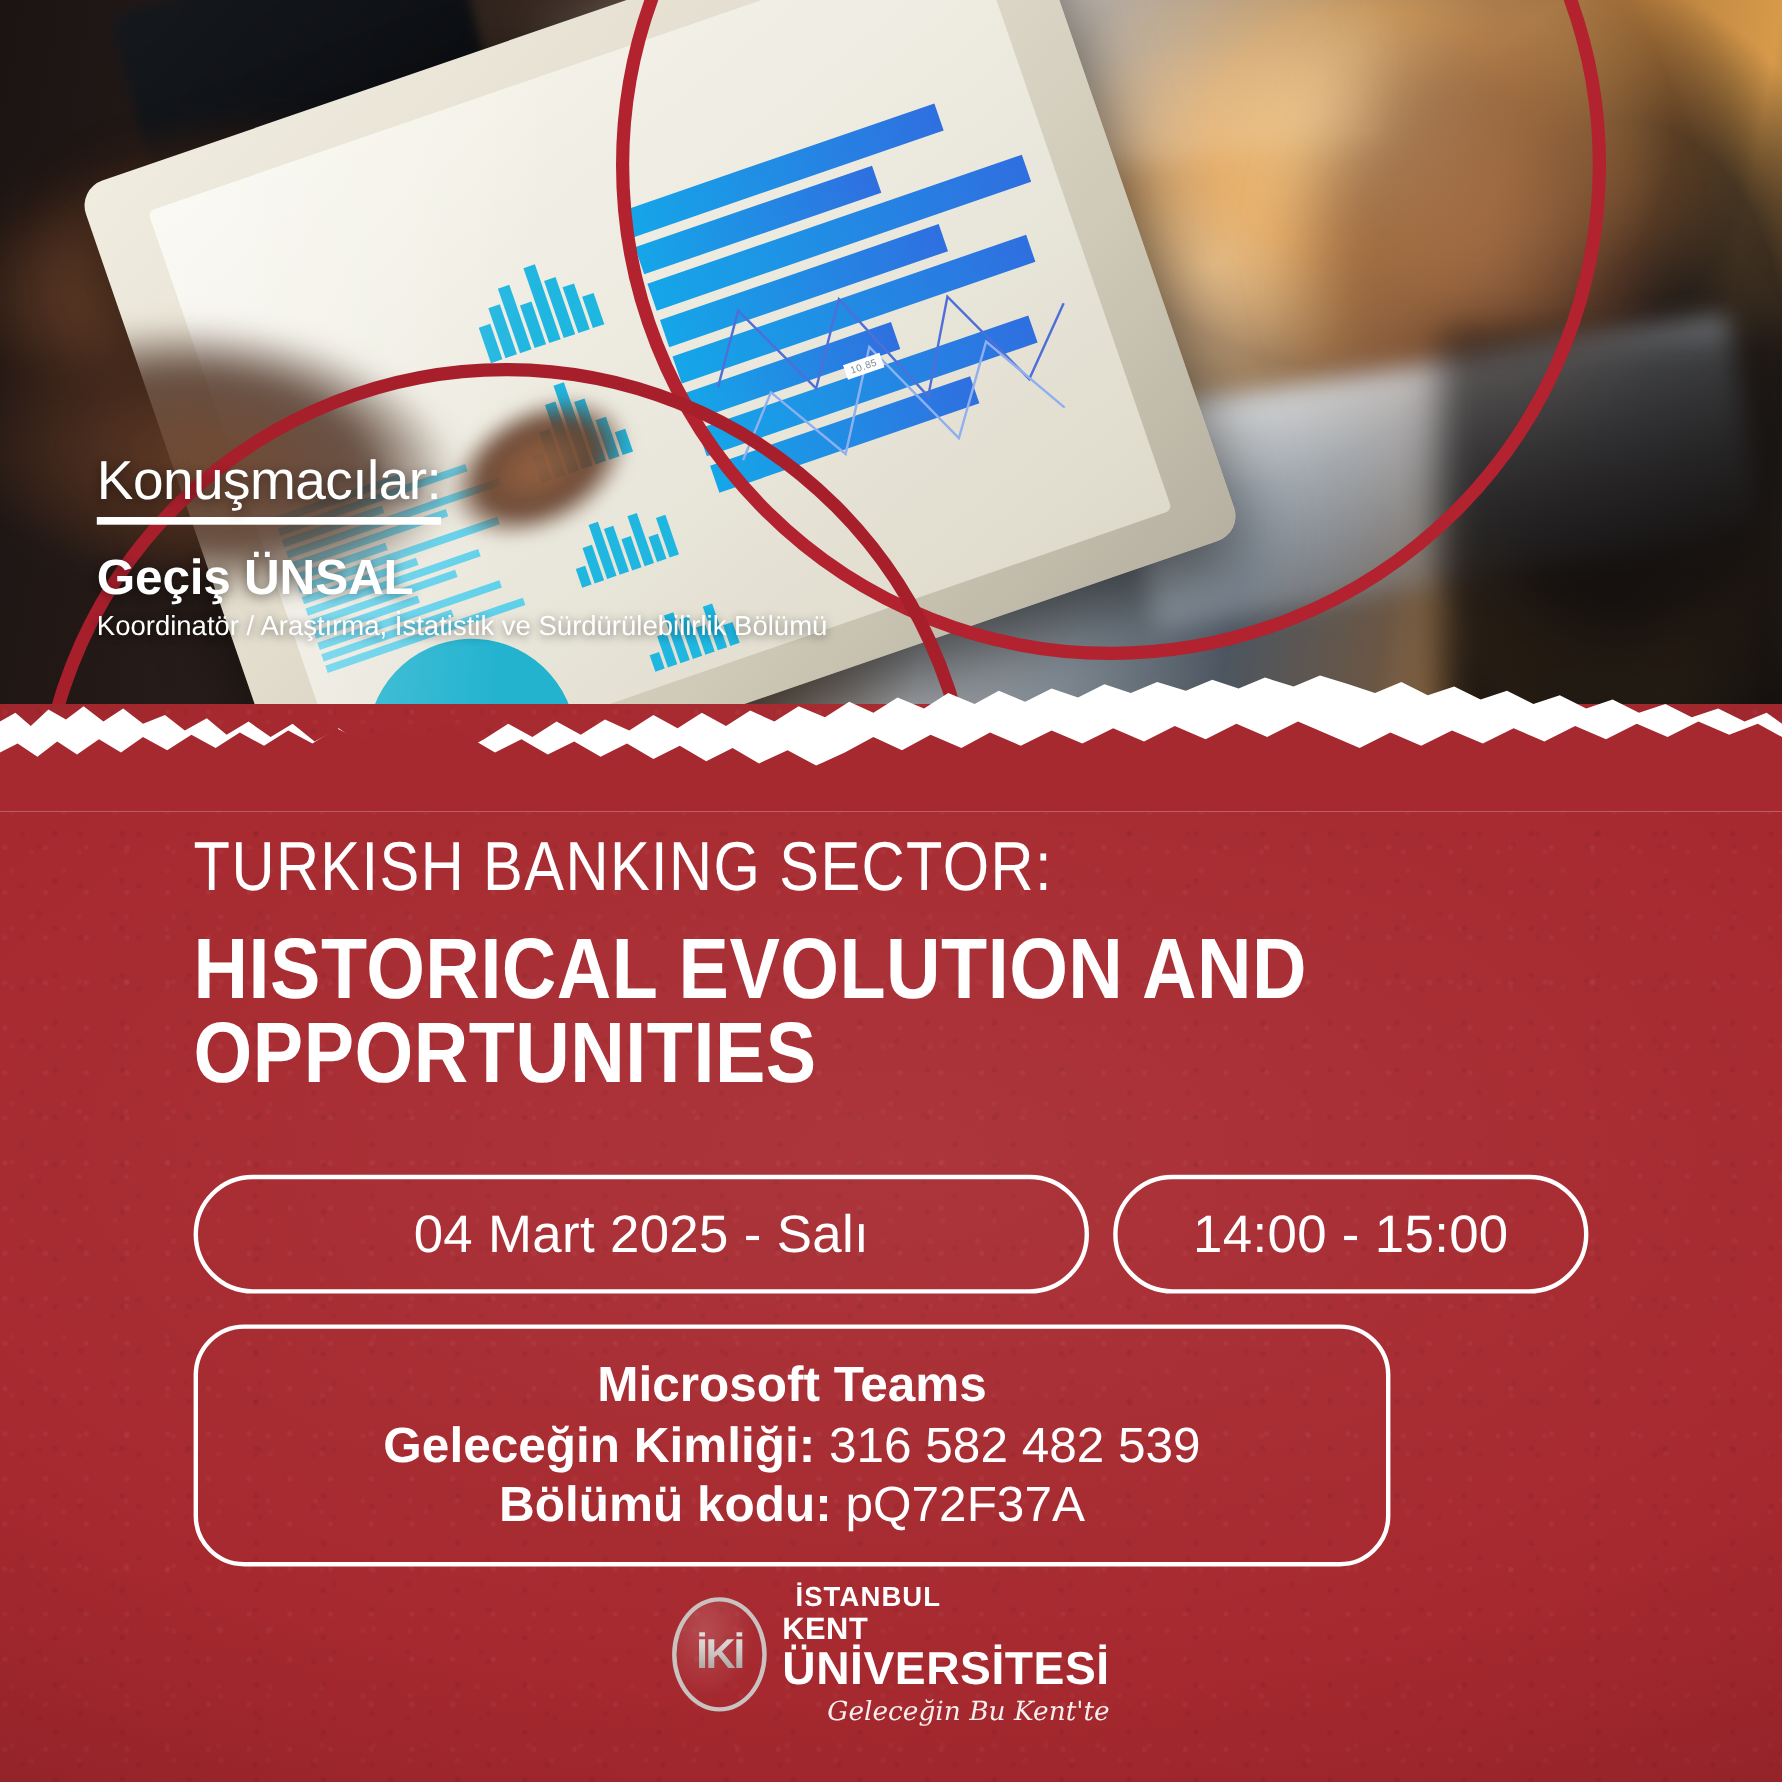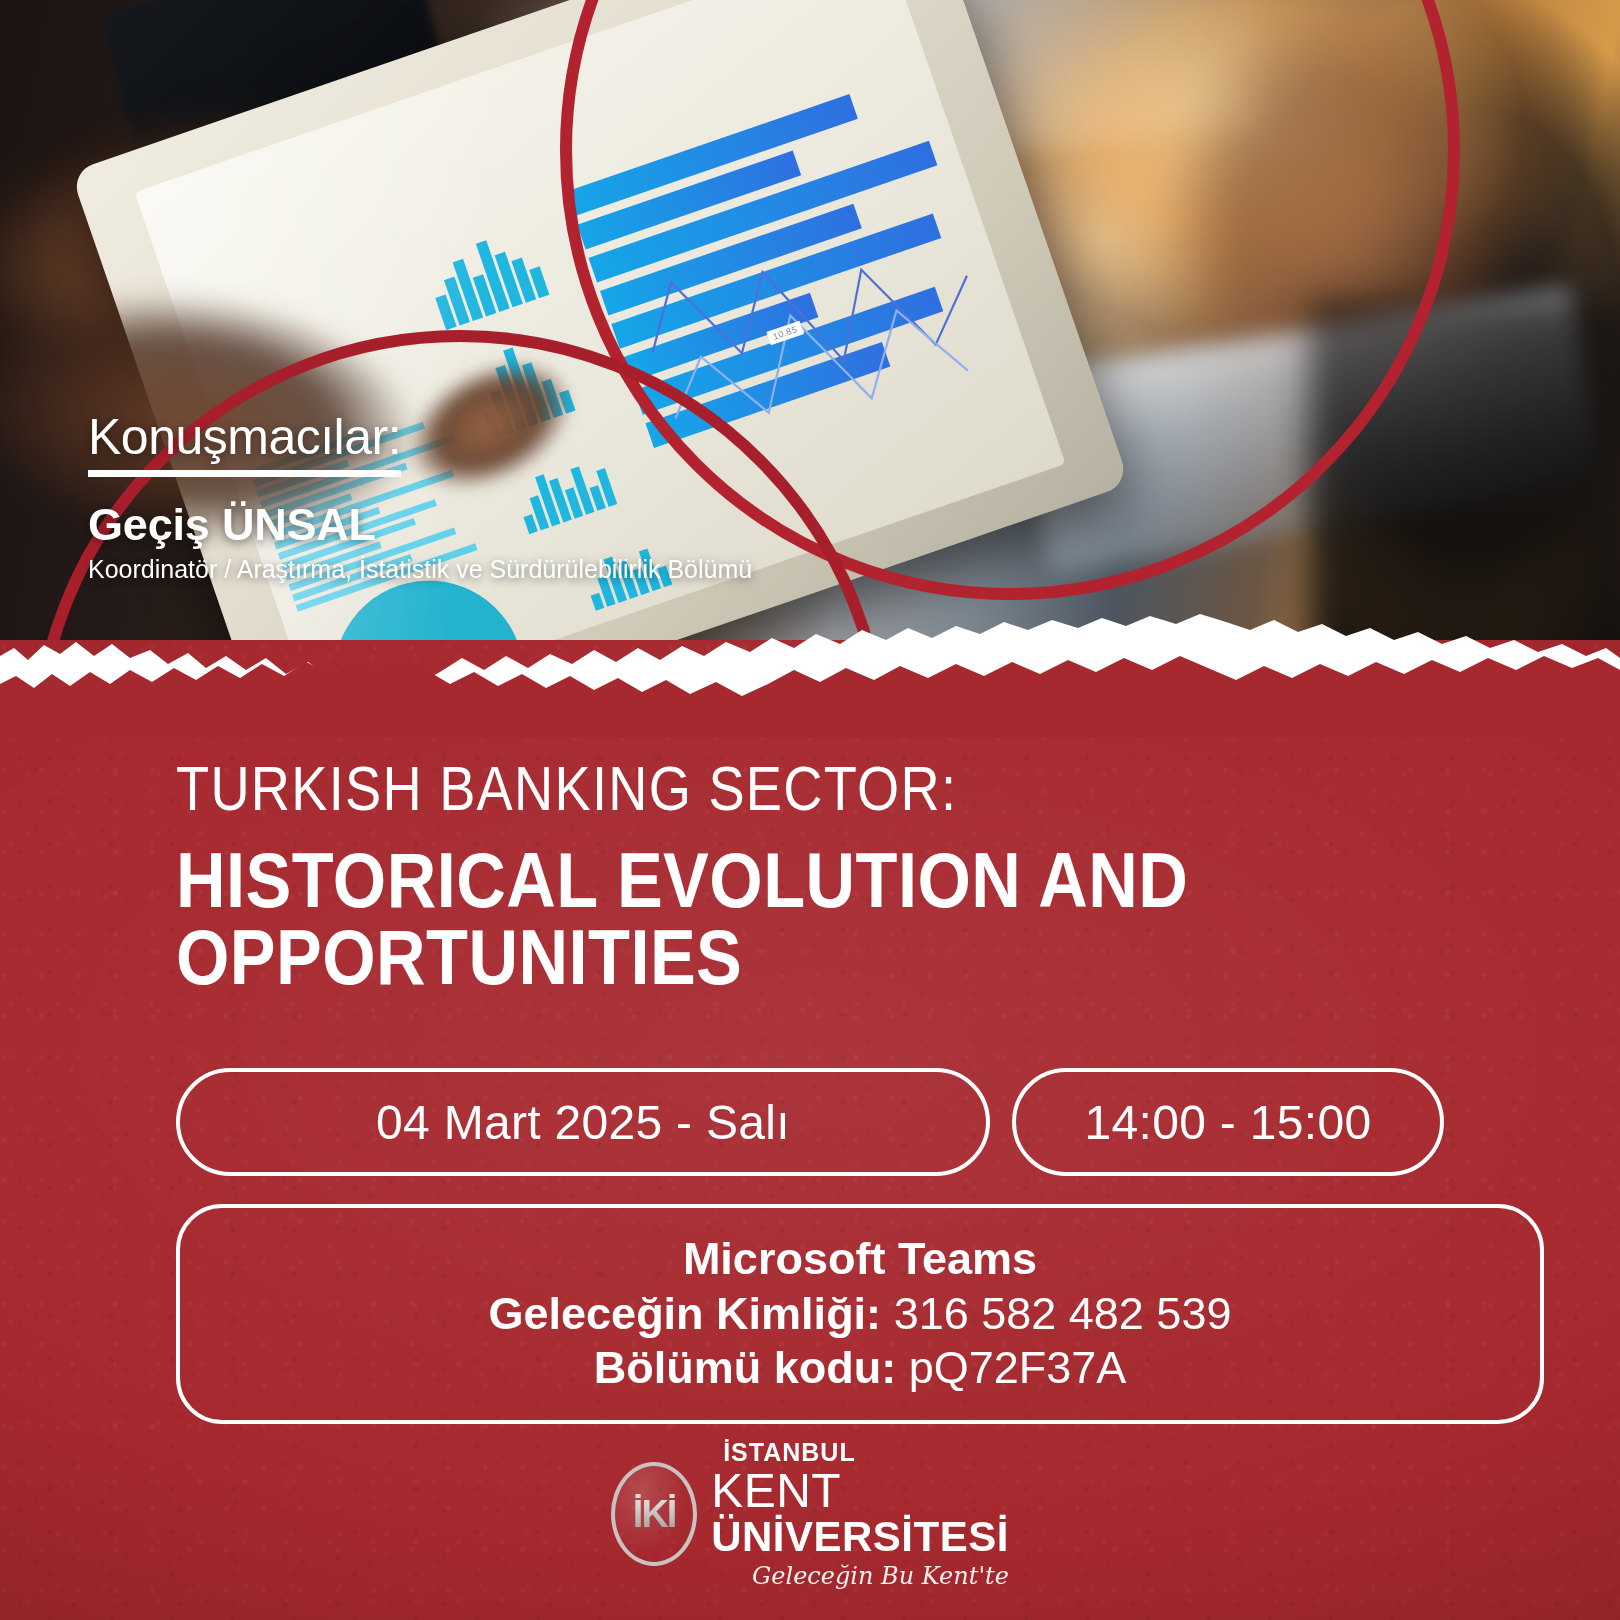--- a/index.html
+++ b/index.html
@@ -169,21 +169,21 @@
   .pillrow{ position:absolute; left:176px; top:1068px; width:1268px; display:flex; gap:22px; z-index:20; }
   .pill{
     border:4px solid #fff; border-radius:70px;
     height:108px; display:flex; align-items:center; justify-content:center;
     color:#fff; font-size:48px; font-weight:400; letter-spacing:.3px;
   }
   .pill-date{ flex:0 0 814px; }
   .pill-time{ flex:1; }
 
   .teamsbox{
-    position:absolute; left:176px; top:1204px; width:1368px; height:220px;
+    position:absolute; left:176px; top:1204px; width:1088px; height:220px;
     border:4px solid #fff; border-radius:46px; z-index:20;
     display:flex; flex-direction:column; align-items:center; justify-content:center;
     color:#fff; text-align:center; line-height:1.22;
   }
   .tb-line{ font-size:45px; }
   .tb-line b{ font-weight:700; }
   .tb-line .val{ font-weight:400;text-align:right; }
   .tb-first{ font-weight:700; font-size:45px; }
 
   
@@ -198,21 +198,21 @@
     background:radial-gradient(ellipse at 34% 28%, rgba(255,255,255,.16), rgba(255,255,255,0) 62%);
   }
   .emblem .mono{
     position:absolute; inset:0; display:flex; align-items:center; justify-content:center;
     font-size:38px; font-weight:700; letter-spacing:-2px;
     background:linear-gradient(180deg,#ffffff 0%,#d8d3d1 42%,#8e8784 78%,#cfc9c7 100%);
     -webkit-background-clip:text; background-clip:text; color:transparent;
   }
   .logo-txt{ color:#fff; line-height:1; }
   .l1{ font-size:25px; font-weight:600; letter-spacing:1px;margin-left:12px; }
-  .l2{ font-size:48px; font-weight:400; letter-spacing:.5px; margin-top:2px; }
+  .l2{ font-size:28px; font-weight:700; letter-spacing:.5px; margin-top:2px; }
   .l3{ font-size:42px; font-weight:700; letter-spacing:.5px; margin-top:1px; }
   .l4{ font-size:24px; font-style:italic; font-family:"DejaVu Serif", serif; text-align:right; margin-top:6px; opacity:.92; }
 </style>
 </head>
 <body>
 
 <div id="poster">
 
   <div class="photo">
     <div class="bg"></div>

